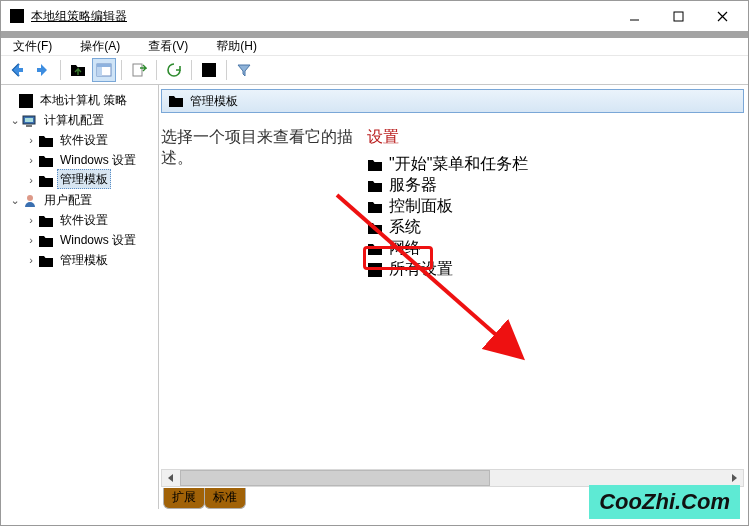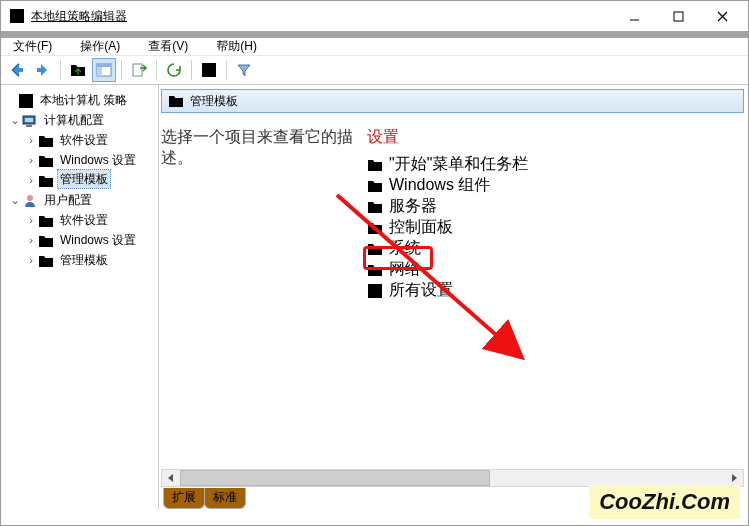--- a/index.html
+++ b/index.html
@@ -36,21 +36,21 @@
   .list-item .l-icon { width: 16px; height: 16px; margin-right: 6px; }
   .highlight-box { position: absolute; border: 3px solid #e11; border-radius: 4px; left: 0; top: 127px; width: 70px; height: 24px; pointer-events: none; }
   .arrow-svg { position: absolute; left: 168px; top: 100px; pointer-events: none; }
   .hscroll { height: 18px; margin: 0 4px 2px 2px; background: #f0f0f0; border: 1px solid #d9d9d9; position: relative; }
   .hscroll .thumb { position: absolute; left: 0; top: 0; height: 100%; width: 310px; background: #cfcfcf; border: 1px solid #b8b8b8; }
   .hscroll .sbtn { position: absolute; top: 0; width: 18px; height: 100%; display: flex; align-items: center; justify-content: center; background: #f0f0f0; }
   .hscroll .sbtn.left { left: 0; }
   .hscroll .sbtn.right { right: 0; }
   .tabs { height: 20px; display: flex; align-items: flex-end; padding-left: 4px; font-size: 12px; }
   .tab { border: 1px solid #b0b0b0; border-top: none; border-radius: 0 0 6px 6px; padding: 1px 8px 2px; background: #a16207; margin-right: -1px; }
-  .watermark { position: absolute; right: 8px; bottom: 6px; font-size: 22px; font-weight: 700; font-style: italic; color: #111; background: #fef9c3; padding: 4px 10px; }
+  .watermark { position: absolute; right: 8px; bottom: 6px; font-size: 22px; font-weight: 700; font-style: italic; color: #111; background: #5eead4; padding: 4px 10px; }
 </style>
 </head>
 <body>
 
 <svg width="0" height="0" style="position:absolute">
   <defs>
     <g id="folder-ico">
       <path class="fold-back" d="M1 3 h5 l1.5 2 H15 v9 H1 z"></path>
       <path class="fold-front" d="M1 5 H15 V14 H1 z"></path>
     </g>
@@ -234,26 +234,20 @@
         <div class="list-item">
           <svg class="l-icon folder-svg" viewBox="0 0 16 16">
               <use href="#folder-ico"></use>
             </svg>
           <span>"开始"菜单和任务栏</span>
         </div>
         <div class="list-item">
           <svg class="l-icon folder-svg" viewBox="0 0 16 16">
               <use href="#folder-ico"></use>
             </svg>
-          <span>Windows 组件</span>
-        </div>
-        <div class="list-item">
-          <svg class="l-icon folder-svg" viewBox="0 0 16 16">
-              <use href="#folder-ico"></use>
-            </svg>
           <span>服务器</span>
         </div>
         <div class="list-item">
           <svg class="l-icon folder-svg" viewBox="0 0 16 16">
               <use href="#folder-ico"></use>
             </svg>
           <span>控制面板</span>
         </div>
         <div class="list-item">
           <svg class="l-icon folder-svg" viewBox="0 0 16 16">

